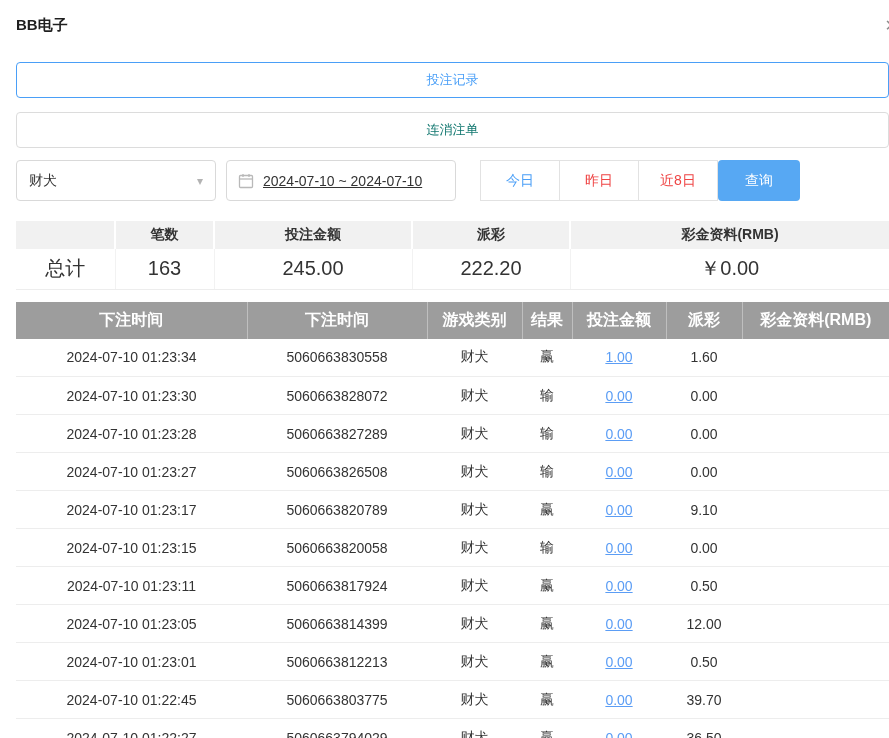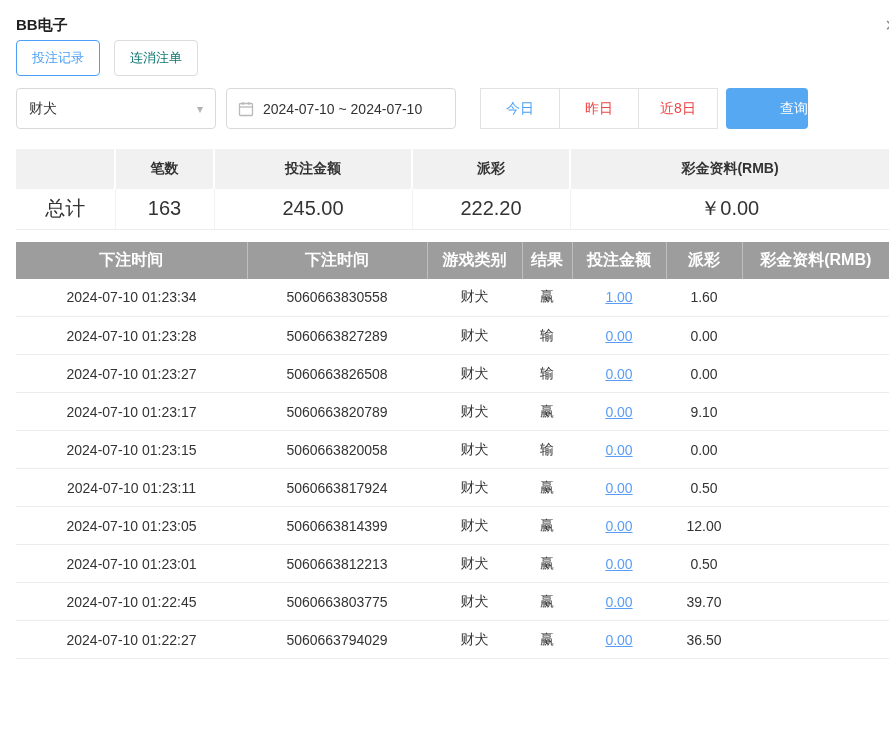--- a/index.html
+++ b/index.html
@@ -7,70 +7,69 @@
   body {
     overflow: hidden;
     background: #ffffff;
     font-family: "Liberation Sans", sans-serif;
     color: #333;
     position: relative;
   }
   .page { padding: 16px 0 0 16px; }
 
   
-  .title-row { position: relative; height: 24px; }
+  .title-row { position: relative; height: 24px; margin-bottom: 22px; }
   .page-title { font-size: 15px; font-weight: bold; color: #1f1f1f; }
   .close-icon {
     position: absolute; top: 2px; right: -9px;
     color: #8a8a8a; font-size: 16px; cursor: pointer; line-height: 1;
   }
 
   
-  .tabs { display: flex; gap: 14px; margin-bottom: 12px; }
+  .tabs { display: flex; gap: 14px; margin-bottom: 12px; flex-direction: column; }
   .tab {
     display: inline-flex; align-items: center; justify-content: center;
     padding: 8px 15px; font-size: 13px; border-radius: 4px;
     border: 1px solid #dcdcdc; color: #0f766e; background: #fff; cursor: pointer;
   }
   .tab.active { color: #4a9ff7; border-color: #4a9ff7; }
 
   
   .filters { display: flex; align-items: center; margin-bottom: 20px; }
   .select-box {
     width: 200px; height: 41px; border: 1px solid #d9d9d9; border-radius: 4px;
     display: flex; align-items: center; justify-content: space-between;
     padding: 0 12px; font-size: 14px; color: #333; cursor: pointer; background: #fff;
   }
   .chevron { color: #b3b3b3; font-size: 12px; }
   .date-box {
     width: 230px; height: 41px; border: 1px solid #d9d9d9; border-radius: 4px;
     display: flex; align-items: center; gap: 9px; padding: 0 11px;
-    font-size: 14px; color: #333; margin-left: 10px; cursor: pointer; background: #fff;
+    font-size: 14px; color: #333; margin-left: 10px; cursor: pointer; background: #fff; text-decoration: underline;
   }
   .cal-icon { display: inline-flex; }
   .quick-group { display: flex; margin-left: 24px; }
   .quick-btn {
     width: 80px; height: 41px; background: #fff; border: 1px solid #e2e2e2;
     display: flex; align-items: center; justify-content: center;
     font-size: 14px; color: #ef4444; cursor: pointer; margin-left: -1px;
   }
   .quick-btn:first-child { margin-left: 0; }
   .quick-btn.active { color: #4a9ff7; }
   .search-btn {
-    width: 82px; height: 41px; margin-left: 8px; border: none; border-radius: 4px;
+    width: 82px; height: 41px; margin-left: 0; border: none; border-radius: 4px;
     background: #57a8f3; color: #fff; font-size: 14px; cursor: pointer;
     font-family: "Liberation Sans", sans-serif;
-    text-align: right;
   }
 
   
   table { border-collapse: collapse; table-layout: fixed; }
   .summary-table { width: 873px; margin-bottom: 12px; }
   .summary-table th {
-    background: #f1f1f1; height: 40px; font-size: 14px; font-weight: bold;
+    background: #f1f1f1; height: 28px; font-size: 14px; font-weight: bold;
     color: #333; text-align: center; border-right: 2px solid #ffffff;
   }
   .summary-table th:last-child { border-right: none; }
   .summary-table td {
     height: 40px; font-size: 20px; color: #333; text-align: center;
     border-bottom: 1px solid #ededed; border-right: 1px solid #f2f2f2;
   }
   .summary-table td:last-child { border-right: none; }
 
   
@@ -179,20 +178,29 @@
     <tr>
       <td>2024-07-10 01:23:34</td>
       <td>5060663830558</td>
       <td>财犬</td>
       <td>赢</td>
       <td><a class="bet-link">1.00</a></td>
       <td>1.60</td>
       <td></td>
     </tr>
 
+    <tr>
+      <td>2024-07-10 01:23:30</td>
+      <td>5060663828072</td>
+      <td>财犬</td>
+      <td>输</td>
+      <td><a class="bet-link">0.00</a></td>
+      <td>0.00</td>
+      <td></td>
+    </tr>
 
     <tr>
       <td>2024-07-10 01:23:28</td>
       <td>5060663827289</td>
       <td>财犬</td>
       <td>输</td>
       <td><a class="bet-link">0.00</a></td>
       <td>0.00</td>
       <td></td>
     </tr>

